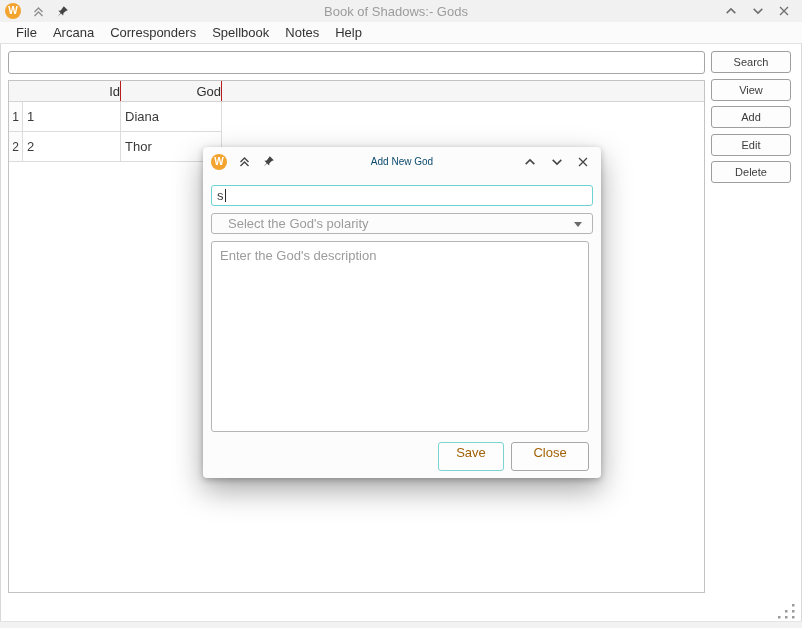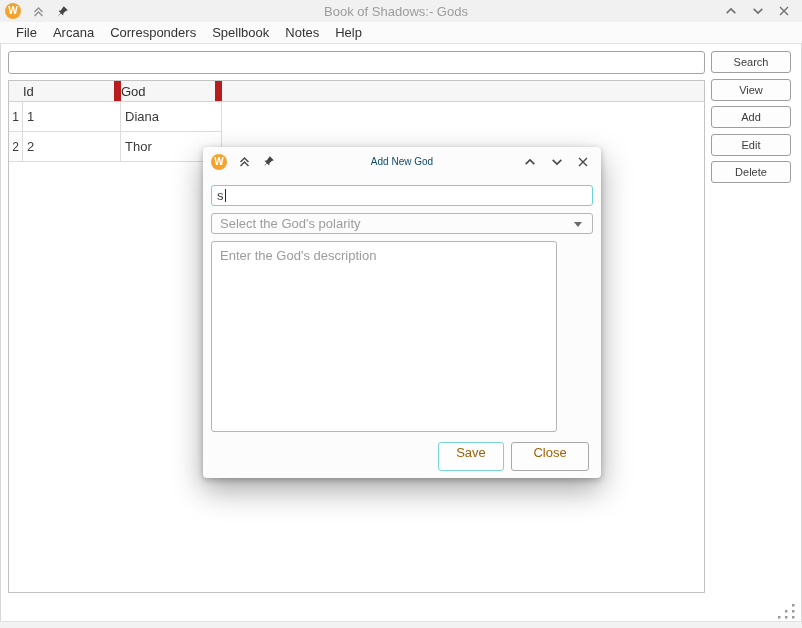--- a/index.html
+++ b/index.html
@@ -73,22 +73,22 @@
   }
 
   
   .table-wrap {
     position: absolute; left: 8px; top: 80px; width: 697px; height: 513px;
     border: 1px solid #c3c3c3; background: #ffffff;
   }
   .t-header { display: flex; height: 21px; background: #f6f6f6; border-bottom: 1px solid #d4d4d4; }
   .t-corner { width: 14px; }
   .t-hcell {
-    font-size: 13px; color: #2f2f2f; text-align: left; line-height: 21px;
-    border-right: 7px solid #b91c1c;
+    font-size: 13px; color: #2f2f2f; text-align: right; line-height: 21px;
+    border-right: 1px solid #b91c1c;
   }
   .t-hcell.col-id  { width: 98px; }
   .t-hcell.col-god { width: 101px; }
   .t-row { display: flex; height: 30px; }
   .t-rownum {
     width: 14px; background: #fcfcfc;
     border-right: 1px solid #dcdcdc; border-bottom: 1px solid #dcdcdc;
     font-size: 12px; color: #3a3a3a; text-align: center; line-height: 30px;
   }
   .t-cell {
@@ -133,31 +133,31 @@
     font-size: 13px; color: #3a3a3a;
     display: flex; align-items: center; padding-left: 5px;
   }
   .caret { display: inline-block; width: 1px; height: 13px; background: #2a2a2a; margin-left: 1px; }
 
   .dlg-combo {
     position: absolute; left: 8px; top: 66px; width: 382px; height: 21px;
     background: #fcfcfc;
     border: 1px solid #b5b5b5; border-radius: 3px;
     font-size: 13px; color: #9c9c9c;
-    display: flex; align-items: center; padding-left: 8px;
+    display: flex; align-items: center; padding-left: 16px;
   }
   .combo-arrow {
     position: absolute; right: 10px; top: 8px;
     width: 0; height: 0;
     border-left: 4px solid transparent; border-right: 4px solid transparent;
     border-top: 5px solid #6a6a6a;
   }
 
   .dlg-textarea {
-    position: absolute; left: 8px; top: 94px; width: 346px; height: 191px;
+    position: absolute; left: 8px; top: 94px; width: 378px; height: 191px;
     background: #ffffff;
     border: 1px solid #b5b5b5; border-radius: 3px;
     font-size: 13px; color: #9c9c9c;
     padding: 6px 8px;
   }
 
   .dlg-btn {
     position: absolute; top: 295px; height: 29px;
     background: #fdfdfd; border-radius: 3px;
     font-size: 13px; color: #a16207;

